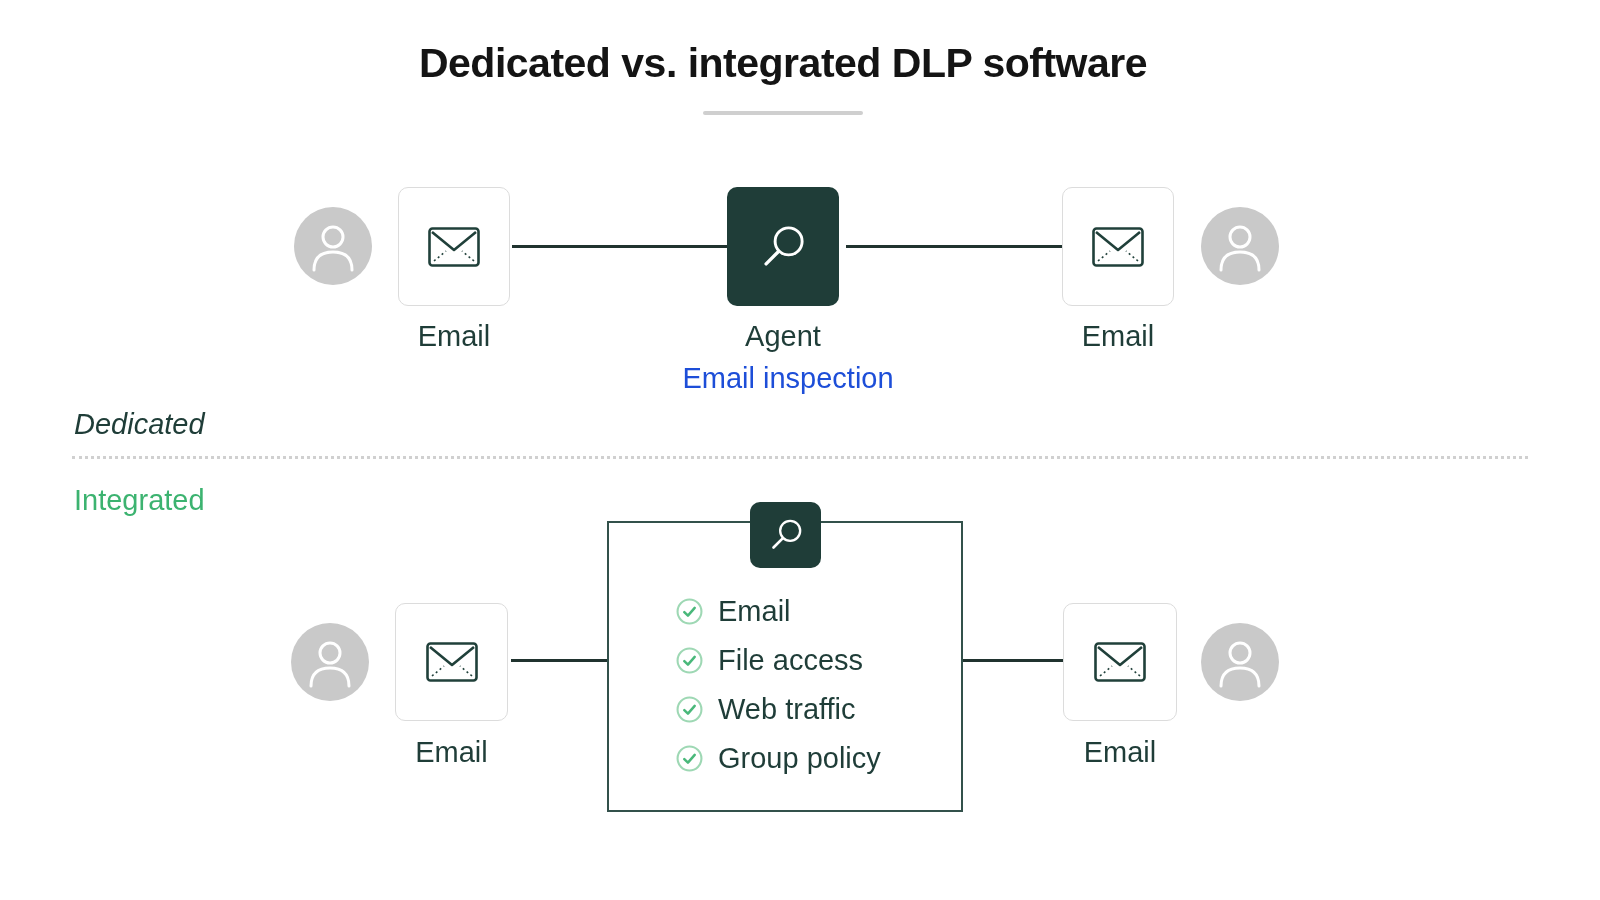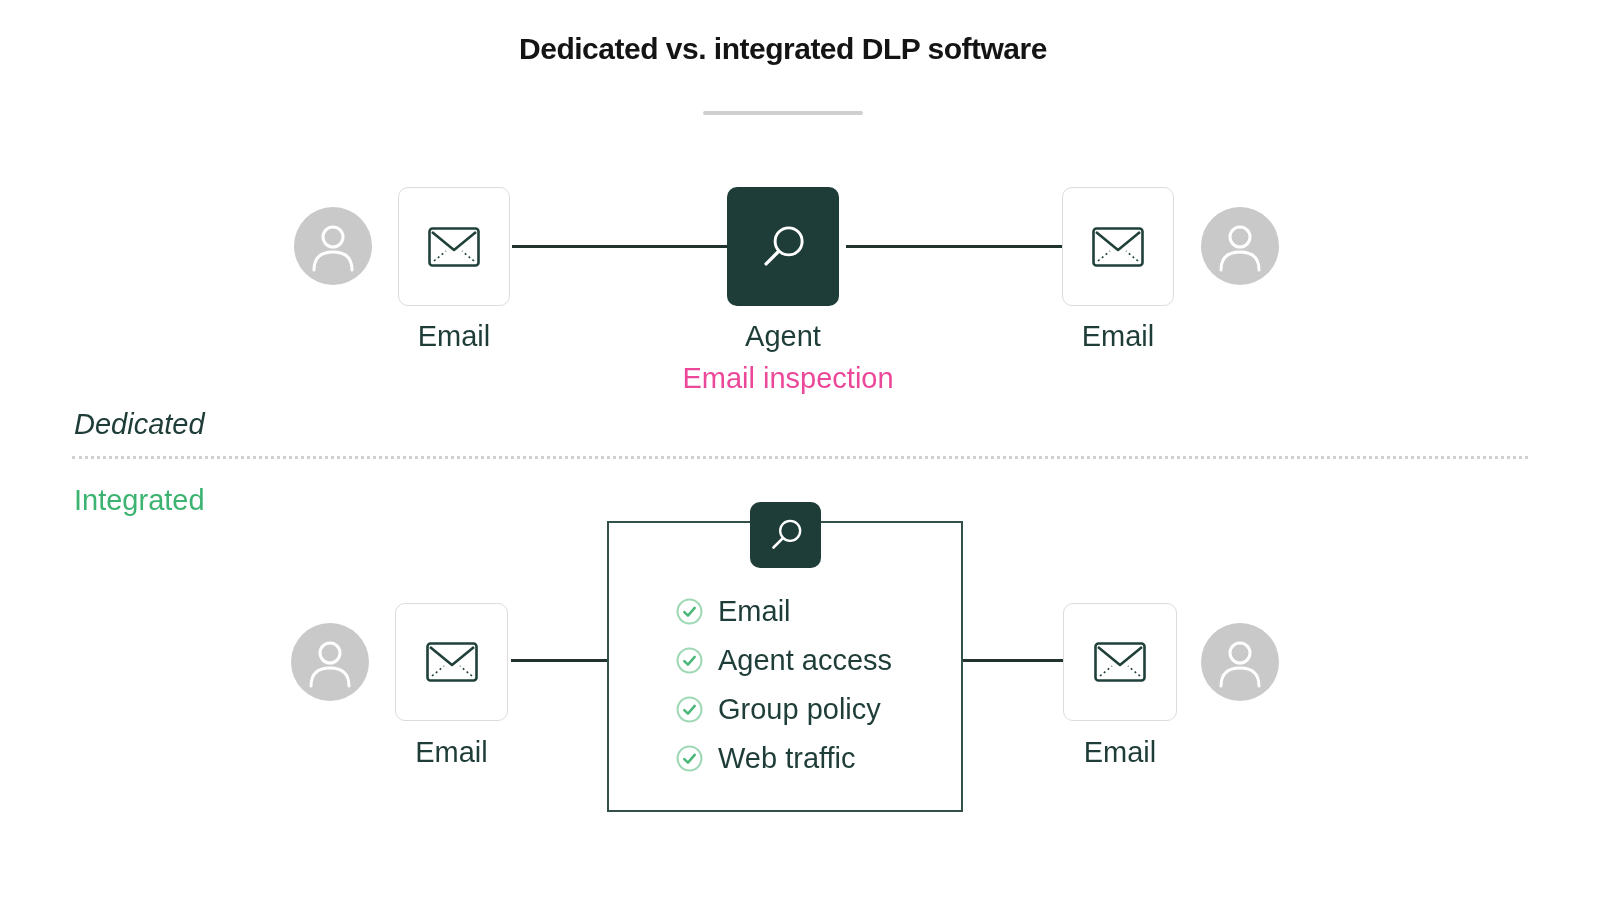--- a/index.html
+++ b/index.html
@@ -13,24 +13,24 @@
     width: 1600px;
     height: 900px;
     background: #ffffff;
     overflow: hidden;
   }
 
   
   .title {
     position: absolute;
     left: 0;
-    top: 32px;
+    top: 40px;
     width: 1566px;
     text-align: center;
-    font-size: 30px;
+    font-size: 41px;
     font-weight: bold;
     letter-spacing: -0.5px;
     color: #141414;
   }
   .title-underline {
     position: absolute;
     left: 703px;
     top: 111px;
     width: 160px;
     height: 4px;
@@ -75,21 +75,21 @@
     position: absolute;
     text-align: center;
     font-size: 29px;
     color: #1f3d38;
   }
   .node-label.bold { font-weight: normal; }
   .node-sublabel {
     position: absolute;
     text-align: center;
     font-size: 29px;
-    color: #ec4899;
+    color: #1d4ed8;
   }
 
   .section-label {
     position: absolute;
     left: 74px;
     font-size: 29px;
     color: #1f3d38;
   }
   .section-label.green { color: #3cb370; }
 
@@ -240,35 +240,35 @@
         <circle cx="13" cy="13" r="11.5" fill="none" stroke="#9ed8b4" stroke-width="2"></circle>
         <path d="M8 13.5 L11.5 17 L18 9.5" fill="none" stroke="#49b87a" stroke-width="2.4" stroke-linecap="round" stroke-linejoin="round"></path>
       </svg>
       <span class="txt">Email</span>
     </div>
     <div class="check-row">
       <svg viewBox="0 0 26 26" width="27" height="27">
         <circle cx="13" cy="13" r="11.5" fill="none" stroke="#9ed8b4" stroke-width="2"></circle>
         <path d="M8 13.5 L11.5 17 L18 9.5" fill="none" stroke="#49b87a" stroke-width="2.4" stroke-linecap="round" stroke-linejoin="round"></path>
       </svg>
-      <span class="txt">Agent access</span>
+      <span class="txt">File access</span>
+    </div>
+    <div class="check-row">
+      <svg viewBox="0 0 26 26" width="27" height="27">
+        <circle cx="13" cy="13" r="11.5" fill="none" stroke="#9ed8b4" stroke-width="2"></circle>
+        <path d="M8 13.5 L11.5 17 L18 9.5" fill="none" stroke="#49b87a" stroke-width="2.4" stroke-linecap="round" stroke-linejoin="round"></path>
+      </svg>
+      <span class="txt">Web traffic</span>
     </div>
     <div class="check-row">
       <svg viewBox="0 0 26 26" width="27" height="27">
         <circle cx="13" cy="13" r="11.5" fill="none" stroke="#9ed8b4" stroke-width="2"></circle>
         <path d="M8 13.5 L11.5 17 L18 9.5" fill="none" stroke="#49b87a" stroke-width="2.4" stroke-linecap="round" stroke-linejoin="round"></path>
       </svg>
       <span class="txt">Group policy</span>
-    </div>
-    <div class="check-row">
-      <svg viewBox="0 0 26 26" width="27" height="27">
-        <circle cx="13" cy="13" r="11.5" fill="none" stroke="#9ed8b4" stroke-width="2"></circle>
-        <path d="M8 13.5 L11.5 17 L18 9.5" fill="none" stroke="#49b87a" stroke-width="2.4" stroke-linecap="round" stroke-linejoin="round"></path>
-      </svg>
-      <span class="txt">Web traffic</span>
     </div>
   </div>
 
   <div class="connector" style="left:963px; top:659px; width:100px;"></div>
 
   <div class="node" style="left:1063px; top:603px; width:114px; height:118px;">
     <svg viewBox="0 0 52 40" width="52" height="40">
       <rect x="1.5" y="1.5" width="49" height="37" rx="3" fill="none" stroke="#20403a" stroke-width="2.6"></rect>
       <path d="M4 5 L26 23 L48 5" fill="none" stroke="#20403a" stroke-width="2.6" stroke-linejoin="round"></path>
       <path d="M6 34 L18 24" fill="none" stroke="#20403a" stroke-width="1.6" stroke-dasharray="2 3"></path>

